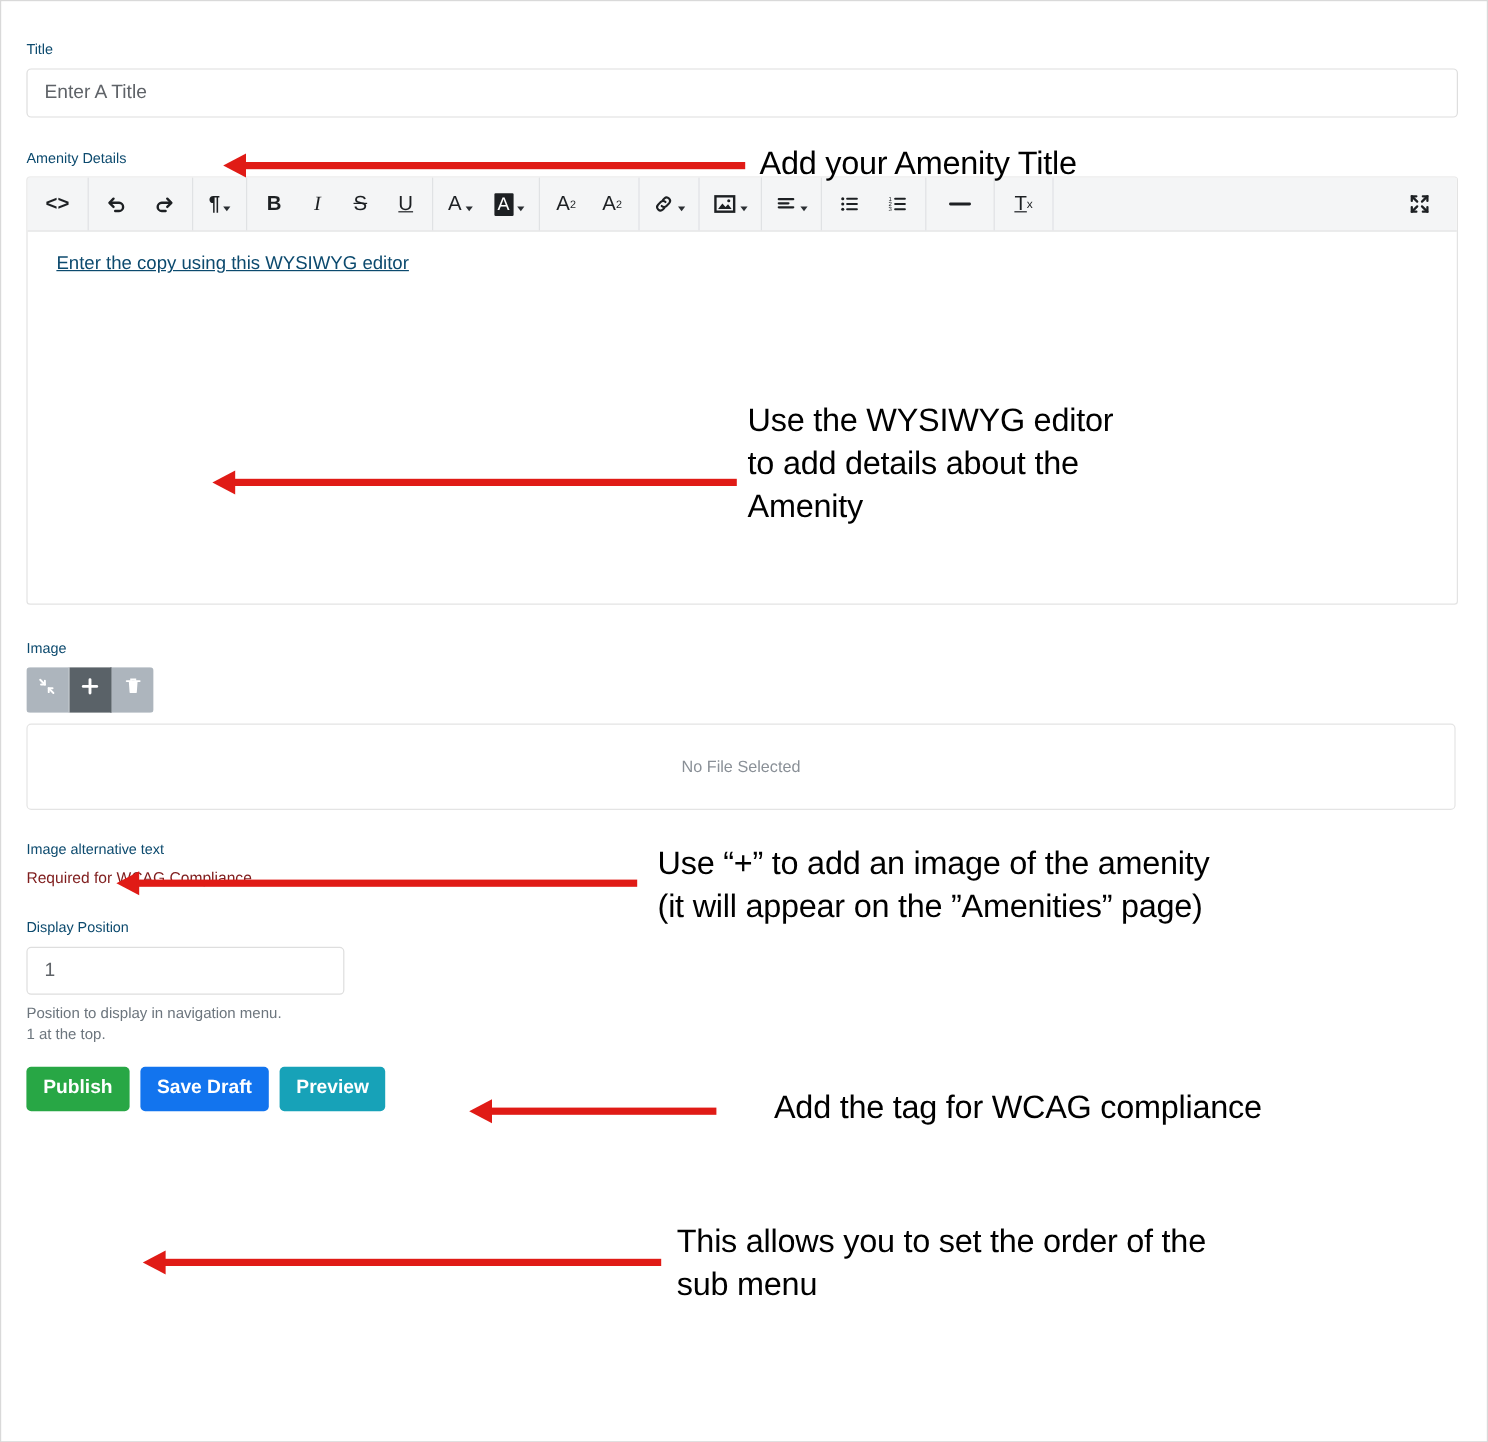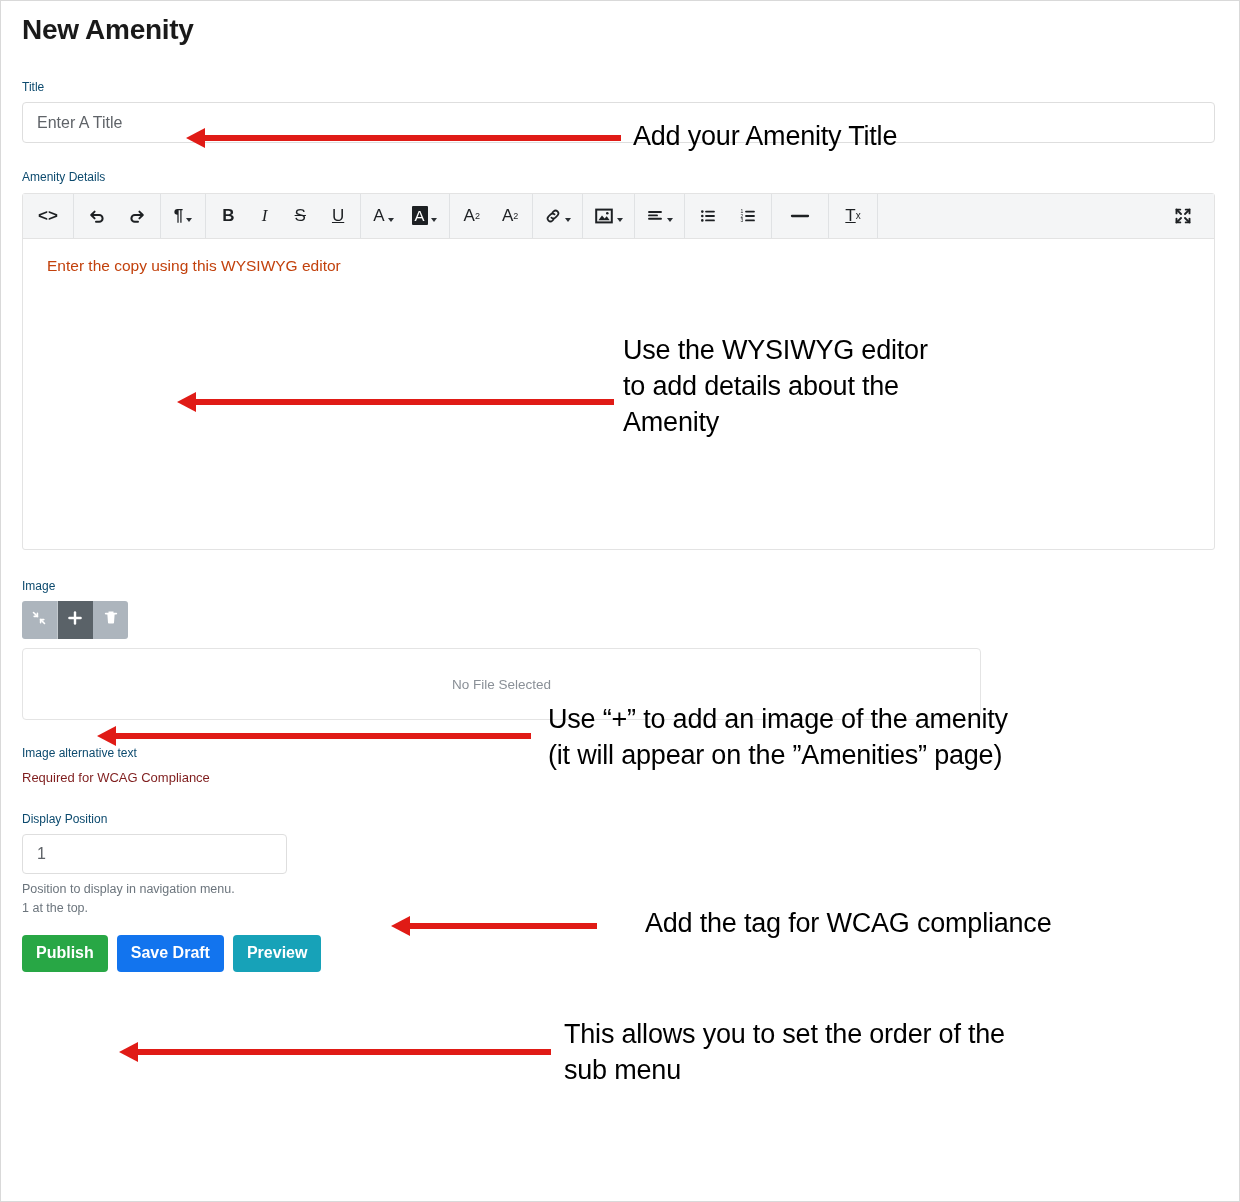--- a/index.html
+++ b/index.html
@@ -114,22 +114,23 @@
     border-left: 3.5px solid transparent;
     border-right: 3.5px solid transparent;
     border-top: 4px solid #2b2f33;
     margin-left: 3px;
     margin-top: 8px;
   }
   .editor-body {
     height: 310px;
     padding: 18px 24px;
     font-size: 15.5px;
-    color: #c2410c;
-    box-sizing: border-box;
+    color: #0c4a6e;
+    box-sizing: border-box;
+    text-decoration: underline;
   }
 
   
   .media-btns {
     display: flex;
     width: 106px;
     height: 38px;
     border-radius: 3px;
     overflow: hidden;
   }
@@ -139,21 +140,21 @@
     align-items: center;
     justify-content: center;
     background: #adb5bd;
     color: #ffffff;
     border-right: 1px solid #c3c9ce;
   }
   .media-btn.active { background: #5a6268; border-right: 1px solid #5a6268; }
   .media-btn:last-child { border-right: none; }
   .media-drop {
     box-sizing: border-box;
-    width: 959px;
+    width: 1191px;
     height: 72px;
     margin-top: 9px;
     border: 1px solid #e4e4e4;
     border-radius: 4px;
     background: #ffffff;
     display: flex;
     align-items: center;
     justify-content: center;
   }
   .media-drop-text {
@@ -224,21 +225,20 @@
     border-right: 19px solid #e01b16;
     margin-top: -4.5px;
   }
 </style>
 </head>
 <body>
 
 <div class="page">
   <div class="form">
 
-    <h1 class="page-title">New Amenity</h1>
 
     <div style="margin-top:33px;">
       <div class="field-label">Title</div>
       <div class="text-input">Enter A Title</div>
     </div>
 
     <div style="margin-top:27px;">
       <div class="field-label">Amenity Details</div>
 
       <div class="editor">

